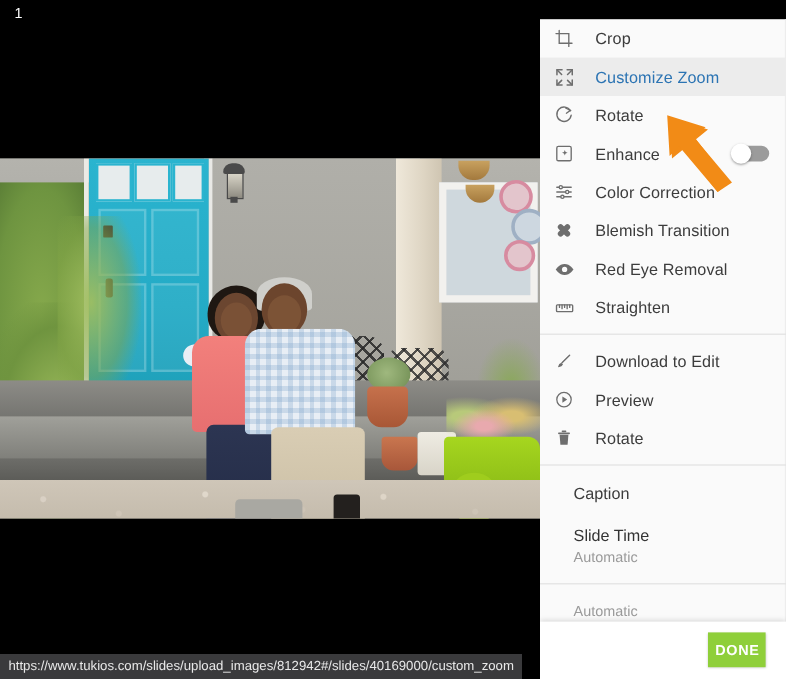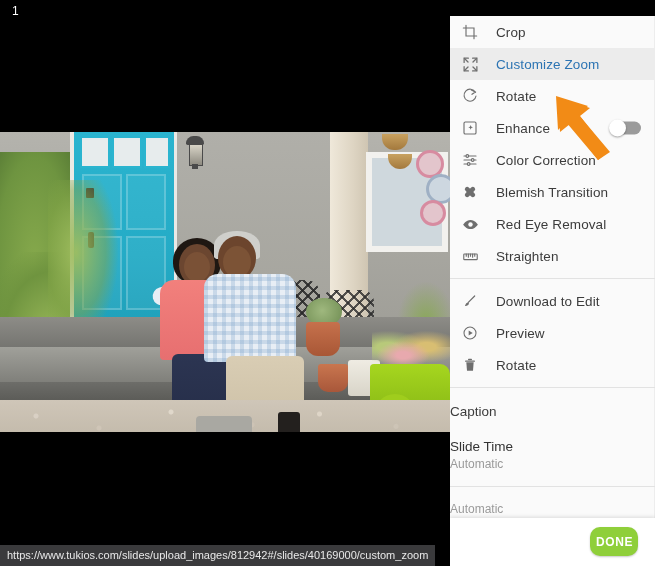--- a/index.html
+++ b/index.html
@@ -171,36 +171,36 @@
 
   .toggle{
     position:absolute;right:14px;top:50%;transform:translateY(-50%);
     width:30px;height:13px;border-radius:7px;background:#9b9b9b;
   }
   .toggle .knob{
     position:absolute;left:-2px;top:-2px;width:17px;height:17px;border-radius:50%;
     background:#fff;box-shadow:0 1px 2px rgba(0,0,0,.35);
   }
 
-  .field{padding:8px 0 8px 0;}
+  .field{padding:8px 0 8px 28px;}
   .field .f-label{font-size:13.5px;color:#333;font-weight:400;line-height:19px;}
   .field .f-value{font-size:12px;color:#9a9a9a;line-height:16px;}
   .field.plain .f-label{font-weight:400;color:#3c3c3c;}
 
   
   .arrow-annot{position:absolute;left:548px;top:88px;width:100px;height:80px;z-index:20;pointer-events:none;}
 
   
   .footer{
     position:absolute;left:450px;bottom:0;width:205px;height:48px;
     background:#fff;box-shadow:0 -1px 4px rgba(0,0,0,.13);z-index:15;
   }
   .done-btn{
     position:absolute;right:17px;top:9px;width:48px;height:29px;border:0;
-    background:#8fcf3a;color:#fff;border-radius:10px;
+    background:#8fcf3a;color:#fff;border-radius:0;
     font-size:12px;font-weight:700;letter-spacing:.6px;
     font-family:"Liberation Sans","DejaVu Sans",sans-serif;cursor:pointer;
     box-shadow:0 1px 2px rgba(0,0,0,.22);
   }
   .panel-scroll-edge{position:absolute;right:0;top:0;width:1px;height:566px;background:#ededed;}
 </style>
 </head>
 <body>
 
 <div id="app">

